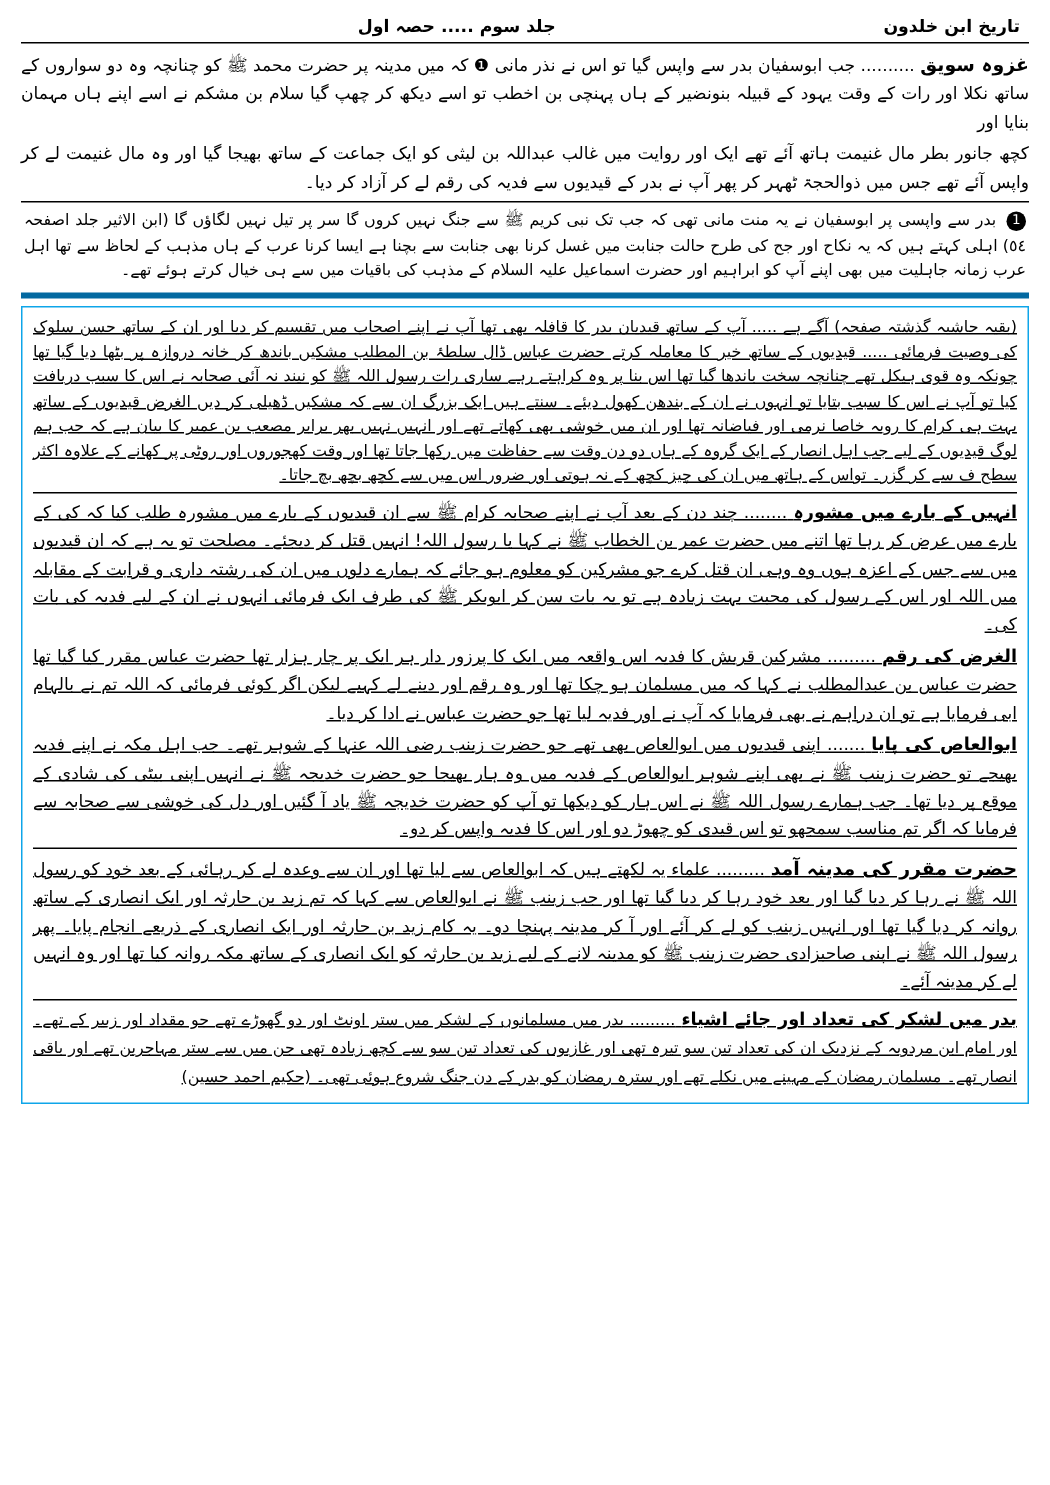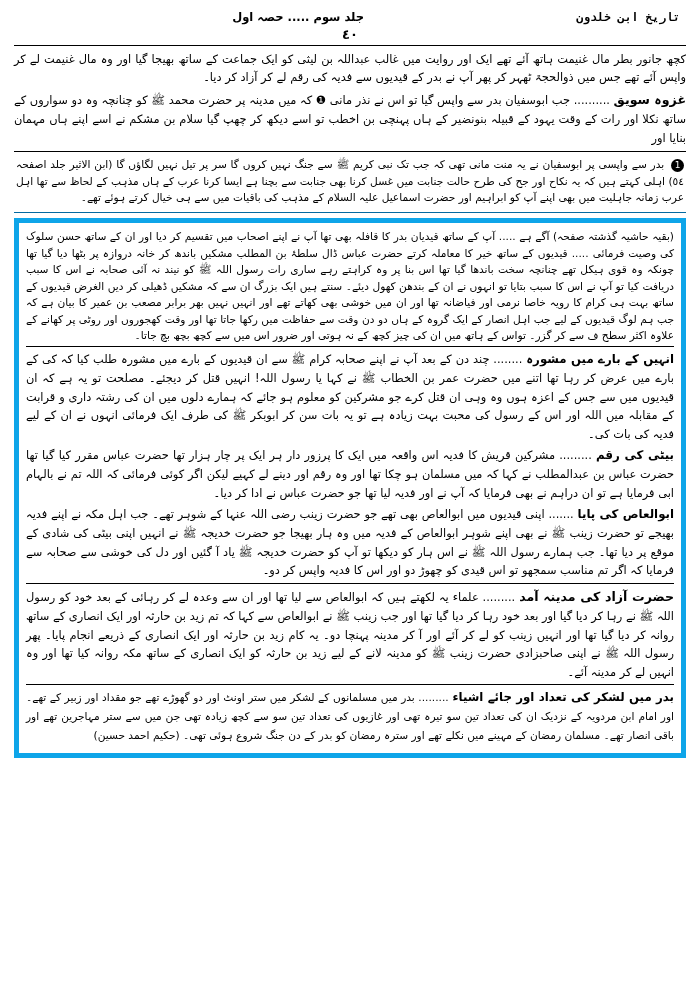--- a/index.html
+++ b/index.html
@@ -28,21 +28,21 @@
   .header {
     display: flex;
     flex-direction: row;
     justify-content: space-between;
     align-items: baseline;
     font-size: 11.5px;
     font-weight: bold;
     letter-spacing: .2px;
     padding: 0 6px 2px 6px;
   }
-  .header .h-right { text-align: right; font-family: Liberation Mono, monospace; }
+  .header .h-right { text-align: right; }
   .header .h-mid { text-align: left; }
   .header .h-left { text-align: left; }
   .page-number {
     font-size: 13px;
     font-weight: bold;
     text-align: center;
     margin: 1px 0 3px 0;
   }
   .rule {
     border: 0;
@@ -67,43 +67,44 @@
     font-size: 12.6px;
   }
   .sub-head {
     font-weight: bold;
     font-size: 11.8px;
   }
 
   
   .footnote-box {
     border-top: 1px solid #000;
-    border-bottom: 1px solid #0369a1;
+    border-bottom: 4px solid #0369a1;
     padding: 4px 2px 4px 2px;
     margin: 4px 0 5px 0;
   }
   .fn-marker {
     display: inline-block;
     width: 13px;
     height: 13px;
     line-height: 13px;
     border-radius: 50%;
     background: #000;
     color: #fff;
     font-size: 9px;
     text-align: center;
     vertical-align: middle;
     margin-left: 3px;
   }
 
   
   .body-box {
-    border: 5px solid #0ea5e9;
+    border: 1px solid #0ea5e9;
     padding: 5px 7px 6px 7px;
     margin-top: 2px;
+    text-decoration: underline;
   }
   .small-sep {
     border: 0;
     border-top: 1px solid #000;
     margin: 3px 0;
   }
   .footer-note {
     font-size: 10.6px;
     line-height: 1.55;
   }
@@ -112,63 +113,62 @@
 <body>
 
 <div class="page">
 
   <div class="header">
     <span class="h-right">تاریخ ابن خلدون</span>
     <span class="h-mid">جلد سوم ..... حصہ اول</span>
     <span class="h-left"></span>
   </div>
 
-  <div class="page-number">٤٠</div>
 
   <hr class="rule">
-
-  <p class="para">کچھ جانور بطر مال غنیمت ہاتھ آئے تھے ایک اور روایت میں غالب عبداللہ بن لیثی کو ایک جماعت کے ساتھ بھیجا گیا اور وہ مال غنیمت لے کر واپس آئے تھے جس میں ذوالحجۃ ٹھہر کر پھر آپ نے بدر کے قیدیوں سے فدیہ کی رقم لے کر آزاد کر دیا۔</p>
 
   <p class="para">
     <span class="section-head">غزوہ سویق</span>
     <span>.......... جب ابوسفیان بدر سے واپس گیا تو اس نے نذر مانی ❶ کہ میں مدینہ پر حضرت محمد ﷺ کو چنانچہ وہ دو سواروں کے ساتھ نکلا اور رات کے وقت یہود کے قبیلہ بنونضیر کے ہاں پہنچی بن اخطب تو اسے دیکھ کر چھپ گیا سلام بن مشکم نے اسے اپنے ہاں مہمان بنایا اور</span>
   </p>
+
+  <p class="para">کچھ جانور بطر مال غنیمت ہاتھ آئے تھے ایک اور روایت میں غالب عبداللہ بن لیثی کو ایک جماعت کے ساتھ بھیجا گیا اور وہ مال غنیمت لے کر واپس آئے تھے جس میں ذوالحجۃ ٹھہر کر پھر آپ نے بدر کے قیدیوں سے فدیہ کی رقم لے کر آزاد کر دیا۔</p>
 
   <div class="footnote-box">
     <p class="para para-tight">
       <span class="fn-marker">1</span>
       <span>بدر سے واپسی پر ابوسفیان نے یہ منت مانی تھی کہ جب تک نبی کریم ﷺ سے جنگ نہیں کروں گا سر پر تیل نہیں لگاؤں گا (ابن الاثیر جلد اصفحہ ٥٤) اہلی کہتے ہیں کہ یہ نکاح اور جح کی طرح حالت جنابت میں غسل کرنا بھی جنابت سے بچنا ہے ایسا کرنا عرب کے ہاں مذہب کے لحاظ سے تھا اہل عرب زمانہ جاہلیت میں بھی اپنے آپ کو ابراہیم اور حضرت اسماعیل علیہ السلام کے مذہب کی باقیات میں سے ہی خیال کرتے ہوئے تھے۔</span>
     </p>
   </div>
 
   <div class="body-box">
 
     <p class="para para-tight">(بقیہ حاشیہ گذشتہ صفحہ) آگے ہے ..... آپ کے ساتھ قیدیان بدر کا قافلہ بھی تھا آپ نے اپنے اصحاب میں تقسیم کر دیا اور ان کے ساتھ حسن سلوک کی وصیت فرمائی ..... قیدیوں کے ساتھ خیر کا معاملہ کرتے حضرت عباس ڈال سلطۂ بن المطلب مشکیں باندھ کر خانہ دروازہ پر بٹھا دیا گیا تھا چونکہ وہ قوی ہیکل تھے چنانچہ سخت باندھا گیا تھا اس بنا پر وہ کراہتے رہے ساری رات رسول اللہ ﷺ کو نیند نہ آئی صحابہ نے اس کا سبب دریافت کیا تو آپ نے اس کا سبب بتایا تو انہوں نے ان کے بندھن کھول دیئے۔ سنتے ہیں ایک بزرگ ان سے کہ مشکیں ڈھیلی کر دیں الغرض قیدیوں کے ساتھ بہت ہی کرام کا رویہ خاصا نرمی اور فیاضانہ تھا اور ان میں خوشی بھی کھاتے تھے اور انہیں نہیں بھر برابر مصعب بن عمیر کا بیان ہے کہ جب ہم لوگ قیدیوں کے لیے جب اہل انصار کے ایک گروہ کے ہاں دو دن وقت سے حفاظت میں رکھا جاتا تھا اور وقت کھجوروں اور روٹی پر کھانے کے علاوہ اکثر سطح ف سے کر گزر۔ تواس کے ہاتھ میں ان کی چیز کچھ کے نہ ہوتی اور ضرور اس میں سے کچھ بچھ بچ جاتا۔</p>
 
     <hr class="small-sep">
 
     <p class="para">
       <span class="sub-head">انہیں کے بارے میں مشورہ</span>
       <span>........ چند دن کے بعد آپ نے اپنے صحابہ کرام ﷺ سے ان قیدیوں کے بارے میں مشورہ طلب کیا کہ کی کے بارے میں عرض کر رہا تھا اتنے میں حضرت عمر بن الخطاب ﷺ نے کہا یا رسول اللہ! انہیں قتل کر دیجئے۔ مصلحت تو یہ ہے کہ ان قیدیوں میں سے جس کے اعزہ ہوں وہ وہی ان قتل کرے جو مشرکین کو معلوم ہو جائے کہ ہمارے دلوں میں ان کی رشتہ داری و قرابت کے مقابلہ میں اللہ اور اس کے رسول کی محبت بہت زیادہ ہے تو یہ بات سن کر ابوبکر ﷺ کی طرف ایک فرمائی انہوں نے ان کے لیے فدیہ کی بات کی۔</span>
     </p>
 
     <p class="para">
-      <span class="sub-head">بیٹی کی رقم</span>
+      <span class="sub-head">الغرض کی رقم</span>
       <span>......... مشرکین قریش کا فدیہ اس واقعہ میں ایک کا پرزور دار ہر ایک پر چار ہزار تھا حضرت عباس مقرر کیا گیا تھا حضرت عباس بن عبدالمطلب نے کہا کہ میں مسلمان ہو چکا تھا اور وہ رقم اور دینے لے کہیے لیکن اگر کوئی فرمائی کہ اللہ تم نے بالہام ابی فرمایا ہے تو ان دراہم نے بھی فرمایا کہ آپ نے اور فدیہ لیا تھا جو حضرت عباس نے ادا کر دیا۔</span>
     </p>
 
     <p class="para">
       <span class="sub-head">ابوالعاص کی پایا</span>
       <span>....... اپنی قیدیوں میں ابوالعاص بھی تھے جو حضرت زینب رضی اللہ عنہا کے شوہر تھے۔ جب اہل مکہ نے اپنے فدیہ بھیجے تو حضرت زینب ﷺ نے بھی اپنے شوہر ابوالعاص کے فدیہ میں وہ ہار بھیجا جو حضرت خدیجہ ﷺ نے انہیں اپنی بیٹی کی شادی کے موقع پر دیا تھا۔ جب ہمارے رسول اللہ ﷺ نے اس ہار کو دیکھا تو آپ کو حضرت خدیجہ ﷺ یاد آ گئیں اور دل کی خوشی سے صحابہ سے فرمایا کہ اگر تم مناسب سمجھو تو اس قیدی کو چھوڑ دو اور اس کا فدیہ واپس کر دو۔</span>
     </p>
 
     <hr class="small-sep">
 
     <p class="para">
-      <span class="section-head">حضرت آزاد کی مدینہ آمد</span>
+      <span class="section-head">حضرت مقرر کی مدینہ آمد</span>
       <span>......... علماء یہ لکھتے ہیں کہ ابوالعاص سے لیا تھا اور ان سے وعدہ لے کر رہائی کے بعد خود کو رسول اللہ ﷺ نے رہا کر دیا گیا اور بعد خود رہا کر دیا گیا تھا اور جب زینب ﷺ نے ابوالعاص سے کہا کہ تم زید بن حارثہ اور ایک انصاری کے ساتھ روانہ کر دیا گیا تھا اور انہیں زینب کو لے کر آئے اور آ کر مدینہ پہنچا دو۔ یہ کام زید بن حارثہ اور ایک انصاری کے ذریعے انجام پایا۔ پھر رسول اللہ ﷺ نے اپنی صاحبزادی حضرت زینب ﷺ کو مدینہ لانے کے لیے زید بن حارثہ کو ایک انصاری کے ساتھ مکہ روانہ کیا تھا اور وہ انہیں لے کر مدینہ آئے۔</span>
     </p>
 
     <hr class="small-sep">
 
     <p class="para">
       <span class="sub-head">بدر میں لشکر کی تعداد اور جائے اشیاء</span>
       <span class="footer-note">......... بدر میں مسلمانوں کے لشکر میں ستر اونٹ اور دو گھوڑے تھے جو مقداد اور زبیر کے تھے۔ اور امام ابن مردویہ کے نزدیک ان کی تعداد تین سو تیرہ تھی اور غازیوں کی تعداد تین سو سے کچھ زیادہ تھی جن میں سے ستر مہاجرین تھے اور باقی انصار تھے۔ مسلمان رمضان کے مہینے میں نکلے تھے اور سترہ رمضان کو بدر کے دن جنگ شروع ہوئی تھی۔ (حکیم احمد حسین)</span>
     </p>
 

